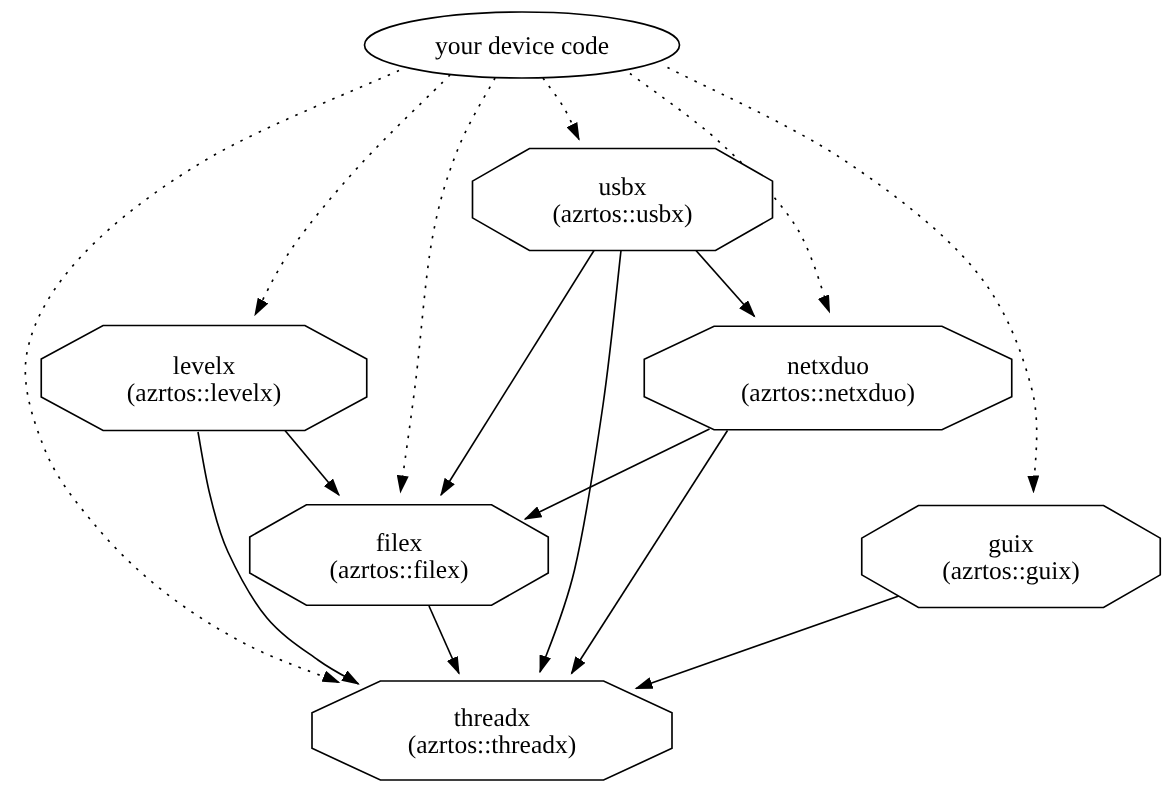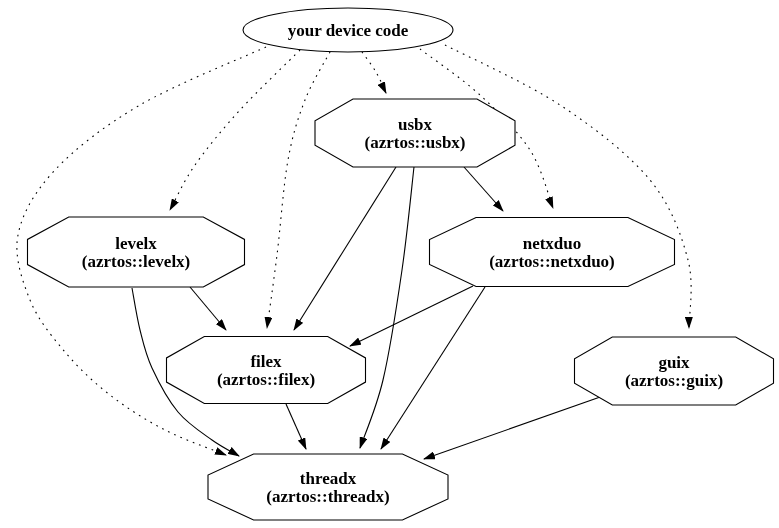--- a/index.html
+++ b/index.html
@@ -1,16 +1,16 @@
 <!DOCTYPE html>
 <html><head>
 <meta charset="utf-8">
 <style>
   html,body{margin:0;padding:0;background:#ffffff;}
-  .canvas{width:779px;height:528px;position:relative;background:#ffffff;overflow:hidden;font-weight:bold;}
+  .canvas{width:779px;height:528px;position:relative;background:#ffffff;overflow:hidden;}
   svg text{
     font-family:"Liberation Serif","DejaVu Serif",serif;
     font-size:17px;
     fill:#000000;
   }
 </style>
 </head>
 <body>
 
 <div class="canvas">

